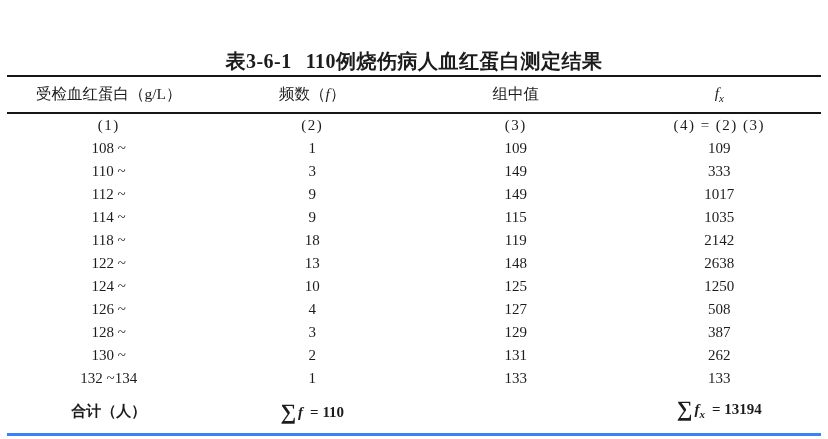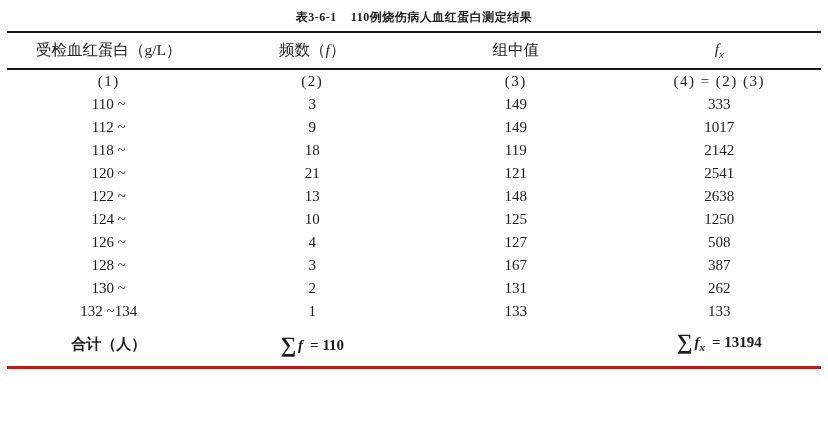--- a/index.html
+++ b/index.html
@@ -16,34 +16,35 @@
   }
   .page {
     box-sizing: border-box;
     width: 828px;
     height: 439px;
     padding: 5px 7px 0 7px;
   }
   .title {
     text-align: center;
     font-weight: bold;
-    font-size: 12px;
+    font-size: 20px;
     line-height: 24px;
     height: 26px;
     letter-spacing: 0.5px;
+    margin-top: 44px;
   }
   .title .title-prefix {
     margin-right: 14px;
   }
   table.main {
     width: 100%;
     border-collapse: collapse;
     table-layout: fixed;
     border-top: 2px solid #161616;
-    border-bottom: 3px solid #b91c1c;
+    border-bottom: 3px solid #3b82f6;
   }
   col { width: 25%; }
   thead th {
     font-weight: normal;
     font-size: 15.5px;
     height: 35px;
     text-align: center;
     border-bottom: 2px solid #161616;
     padding: 0;
   }
@@ -110,50 +111,56 @@
       <tr class="numbering-row">
         <td>(1)</td>
         <td>(2)</td>
         <td>(3)</td>
         <td>(4) = (2) (3)</td>
       </tr>
     </tbody>
 
     <tbody>
 
+        <tr>
+          <td>108 ~</td>
+          <td>1</td>
+          <td>109</td>
+          <td>109</td>
+        </tr>
 
         <tr>
           <td>110 ~</td>
           <td>3</td>
           <td>149</td>
           <td>333</td>
         </tr>
 
         <tr>
           <td>112 ~</td>
           <td>9</td>
           <td>149</td>
           <td>1017</td>
         </tr>
 
+        <tr>
+          <td>114 ~</td>
+          <td>9</td>
+          <td>115</td>
+          <td>1035</td>
+        </tr>
 
 
         <tr>
           <td>118 ~</td>
           <td>18</td>
           <td>119</td>
           <td>2142</td>
         </tr>
 
-        <tr>
-          <td>120 ~</td>
-          <td>21</td>
-          <td>121</td>
-          <td>2541</td>
-        </tr>
 
         <tr>
           <td>122 ~</td>
           <td>13</td>
           <td>148</td>
           <td>2638</td>
         </tr>
 
         <tr>
           <td>124 ~</td>
@@ -165,21 +172,21 @@
         <tr>
           <td>126 ~</td>
           <td>4</td>
           <td>127</td>
           <td>508</td>
         </tr>
 
         <tr>
           <td>128 ~</td>
           <td>3</td>
-          <td>167</td>
+          <td>129</td>
           <td>387</td>
         </tr>
 
         <tr>
           <td>130 ~</td>
           <td>2</td>
           <td>131</td>
           <td>262</td>
         </tr>
 

